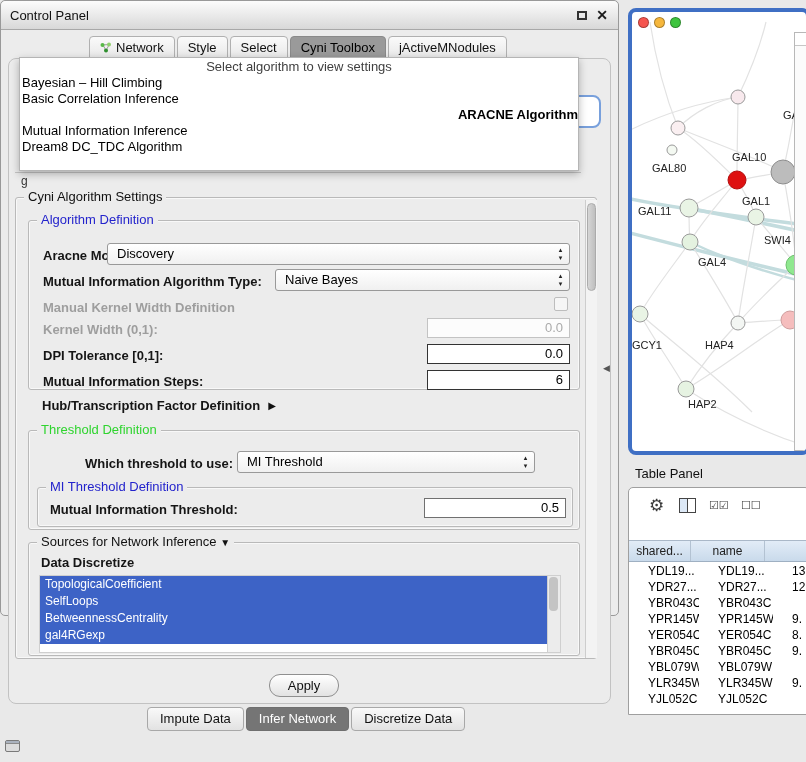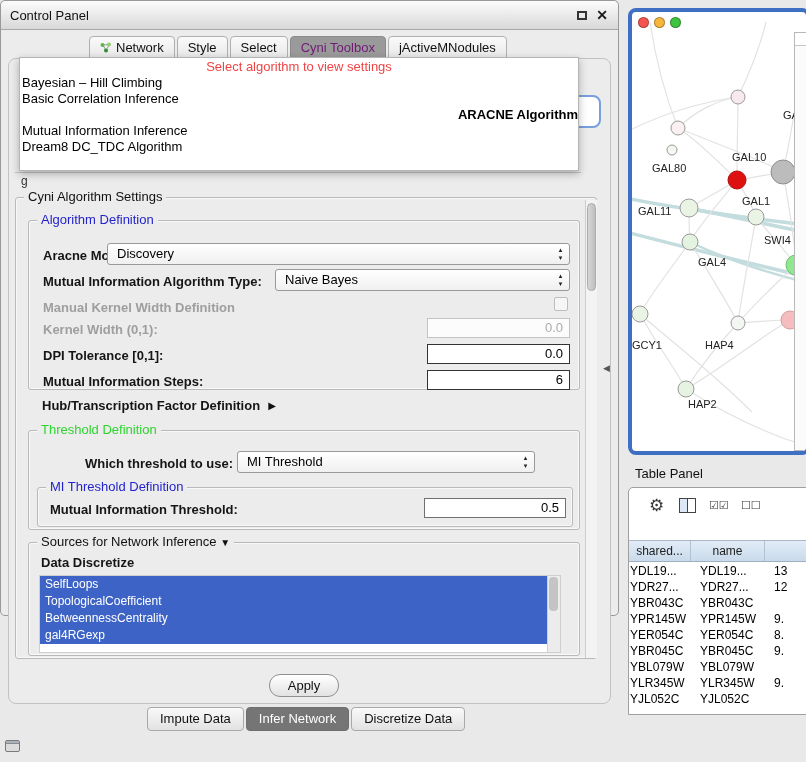--- a/index.html
+++ b/index.html
@@ -12,36 +12,36 @@
   .titlebar { position:absolute; left:0; top:0; right:0; height:29px;
     background:linear-gradient(#fcfcfc,#d8d8d8); border-bottom:1px solid #a8a8a8; border-radius:5px 5px 0 0; }
   .titlebar .title { position:absolute; left:9px; top:7px; font-size:13px; color:#111; }
   .float-icon { position:absolute; right:31px; top:10px; width:10px; height:9px; border:2px solid #333; background:transparent; }
   .close-icon { position:absolute; right:10px; top:6px; font-size:14px; font-weight:bold; color:#1a1a1a; cursor:default; }
 
   .tabs-row { position:absolute; left:88px; top:35px; display:flex; }
   .tab { display:flex; align-items:center; font-size:13px; padding:3px 10px 4px;
     background:linear-gradient(#fafafa,#e7e7e7); border:1px solid #b0b0b0; margin-right:2px;
     border-radius:4px 4px 0 0; color:#111; white-space:nowrap; }
-  .tab.active { background:var(--tab-active,#9a9a9a); color:#701a75; border-color:#8a8a8a;text-align:center; }
+  .tab.active { background:var(--tab-active,#9a9a9a); color:#000000; border-color:#8a8a8a;text-align:center; }
   .net-ic { display:inline-block; margin-right:4px; line-height:0; }
 
   #content-frame { position:absolute; left:7px; top:57px; width:603px; height:646px;
     border:1px solid #c2c2c2; border-radius:8px; background:#ececec; }
 
   #clipped-frag { position:absolute; left:14px; top:171px; width:566px; height:20px;
     border-top:1px solid #c4c4c4; z-index:1; }
   #clipped-frag span { position:absolute; left:6px; top:1px; font-size:12px; color:#333; }
   #focus-fragment { position:absolute; left:567px; top:94px; width:33px; height:33px;
     border:2px solid #78a0dc; border-radius:8px; background:#fff; z-index:5; }
 
   
   #algo-popup { position:absolute; left:18px; top:56px; width:560px; height:114px; background:#fff;
     border:1px solid #b5b5b5; box-shadow:0 3px 8px rgba(0,0,0,.28); z-index:30; padding-top:1px; }
-  .popup-placeholder { height:16px; line-height:16px; text-align:center; color:#ef4444; font-size:13px; }
+  .popup-placeholder { height:16px; line-height:16px; text-align:center; color:#404040; font-size:13px; }
   .popup-item { height:16px; line-height:16px; font-size:13px; padding-left:2px; color:#000; white-space:nowrap; }
   .popup-item.selected { font-weight:bold;text-align:right; }
 
   
   .groupbox { position:absolute; border:1px solid #b9b9b9; border-radius:3px;
     box-shadow: inset 0 0 0 1px rgba(255,255,255,.65); }
   .gb-title { position:absolute; top:-9px; left:8px; background:#ececec; padding:0 4px;
     font-size:13px; color:#111; white-space:nowrap; }
   .t-blue { color:var(--blue,#2323cc); }
   .t-green { color:var(--green,#2fd42f); }
@@ -107,21 +107,21 @@
   .ticon { position:absolute; color:#3a3a3a; }
   .col-icon { position:absolute; width:17px; height:15px; border:1px solid #444; background:#fff; }
   .col-icon i { display:block; width:8px; height:100%; border-right:1px solid #444; background:#dce8f6; }
   #tbl-header { position:absolute; left:0; right:0; top:52px; height:22px; display:flex;
     background:linear-gradient(#e2ecf7,#c9daeb); border-top:1px solid #aab8c8; border-bottom:1px solid #9fb0c2; }
   .hcell { font-size:12px; color:#222; line-height:20px; text-align:center; border-right:1px solid #b3c2d2;
     overflow:hidden; white-space:nowrap; }
   .hcell.c0 { width:62px; } .hcell.c1 { width:74px; } .hcell.c2 { flex:1; }
   #table-rows { position:absolute; left:0; right:0; top:75px; bottom:0; overflow:hidden; }
   .trow { display:flex; height:16px; }
-  .tcell { font-size:12px; line-height:16px; padding-left:1px; white-space:nowrap; overflow:hidden; color:#000; }
+  .tcell { font-size:12px; line-height:16px; padding-left:19px; white-space:nowrap; overflow:hidden; color:#000; }
   .tcell.c0 { width:70px; } .tcell.c1 { width:74px; } .tcell.c2 { flex:1; }
 </style>
 </head>
 <body>
 
 <div id="control-panel">
   <div class="titlebar">
     <span class="title">Control Panel</span>
     <span class="float-icon"></span>
     <span class="close-icon">✕</span>
@@ -219,22 +219,22 @@
       </div>
     </div>
 
     <div class="groupbox" style="left:12px; top:344px; width:552px; height:114px;">
       <span class="gb-title">
         <span>Sources for Network Inference</span>
         <span class="tri">▼</span>
       </span>
       <span class="lbl" style="left:12px; top:12px;">Data Discretize</span>
       <div class="attr-list" style="left:10px; top:32px; width:522px; height:78px;">
+        <div class="attr-item">TopologicalCoefficient</div>
         <div class="attr-item">SelfLoops</div>
-        <div class="attr-item">TopologicalCoefficient</div>
         <div class="attr-item">BetweennessCentrality</div>
         <div class="attr-item">gal4RGexp</div>
         <div class="list-scroll">
             <div class="list-thumb"></div>
           </div>
       </div>
     </div>
 
     <div class="vscroll" style="left:569px; top:2px; width:12px; height:458px;">
       <div class="vthumb" style="top:3px; height:88px;"></div>

